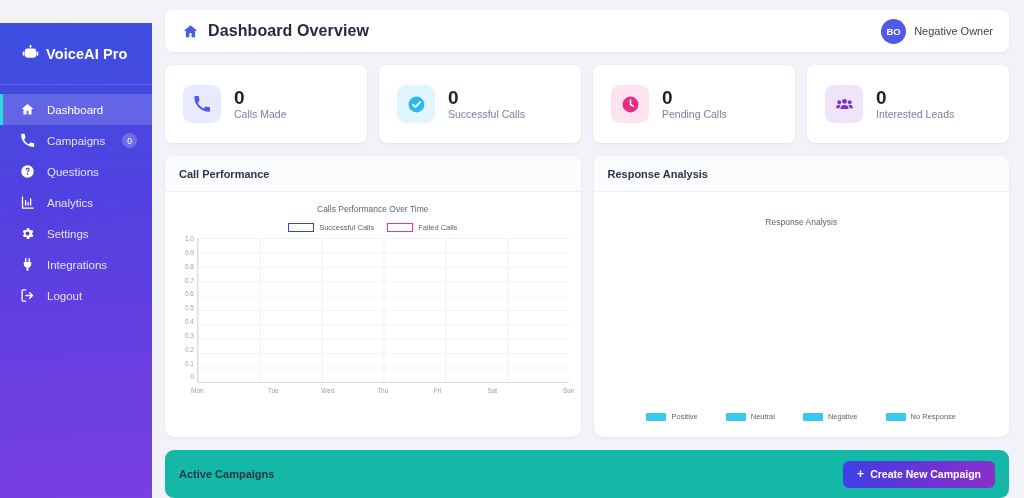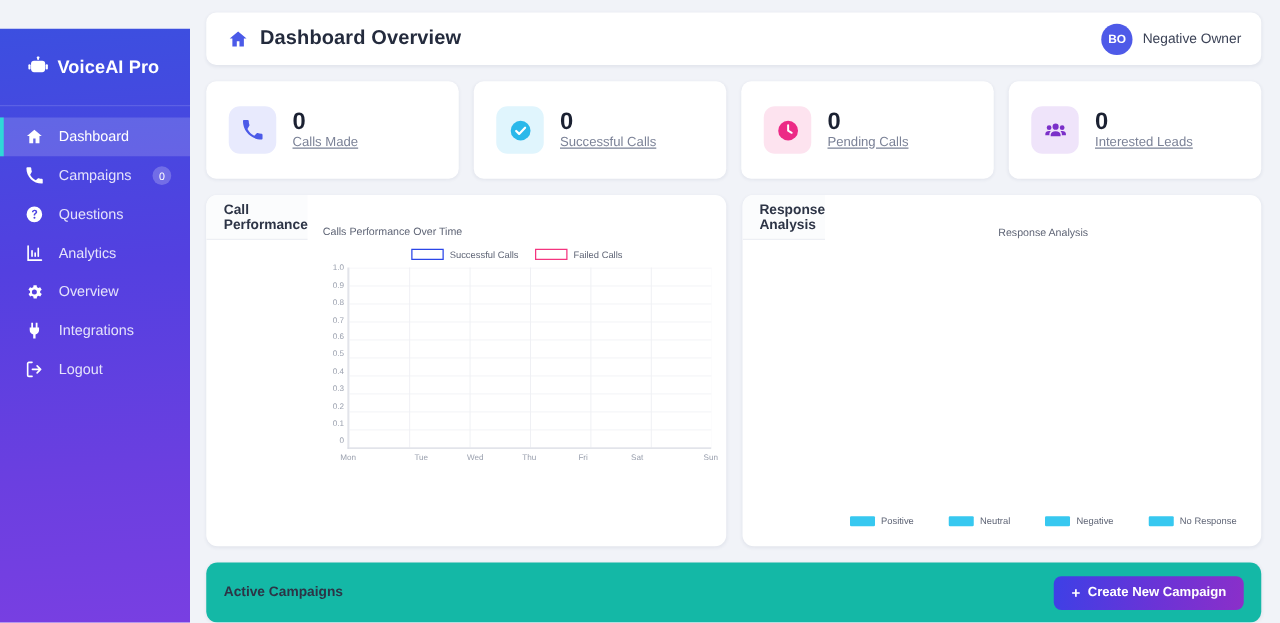--- a/index.html
+++ b/index.html
@@ -75,39 +75,39 @@
     flex: 1; height: 78px; background: #fff; border-radius: 8px;
     display: flex; align-items: center; gap: 13px; padding: 0 18px;
     box-shadow: 0 1px 3px rgba(30,40,80,.07);
   }
   .stat-ic {
     width: 38px; height: 38px; border-radius: 9px; flex: 0 0 38px;
     display: flex; align-items: center; justify-content: center;
   }
   .stat-ic svg { display: block; }
   .stat-val { font-size: 19px; font-weight: bold; color: #1b2132; line-height: 1.05; }
-  .stat-lbl { font-size: 10.5px; color: #7b8297; margin-top: 0; text-decoration: underline; }
+  .stat-lbl { font-size: 10.5px; color: #7b8297; margin-top: 0; }
 
   
   .panels { display: flex; gap: 13px; margin-top: 13px; }
   .panel {
     flex: 1; height: 281px; background: #fff; border-radius: 9px;
     box-shadow: 0 1px 3px rgba(30,40,80,.07); overflow: hidden;
-    display: flex; flex-direction: row;
+    display: flex; flex-direction: column;
   }
   .panel-head {
     height: 36px; flex: 0 0 36px; display: flex; align-items: center;
     padding-left: 14px; border-bottom: 1px solid #edeff4;
     background: #fbfcfd;
   }
   .panel-title { font-size: 11px; font-weight: bold; color: #2d3446; }
   .panel-body { flex: 1; position: relative; padding: 10px 12px 8px 12px; }
 
   
-  .chart-title { font-size: 8.5px; color: #5f6576; margin-top: 14px; }
+  .chart-title { text-align: center; font-size: 8.5px; color: #5f6576; margin-top: 2px; }
   .chart-legend { display: flex; justify-content: center; align-items: center; gap: 13px; margin-top: 9px; }
   .lg { display: flex; align-items: center; gap: 5px; }
   .lg-box { width: 26px; height: 9px; background: #fff; }
   .lg-box.blue { border: 1.6px solid #2b46e8; }
   .lg-box.pink { border: 1.6px solid #f4357f; }
   .lg-txt { font-size: 7.5px; color: #5f6576; }
 
   .plot-wrap { display: flex; margin-top: 6px; height: 145px; }
   .yaxis {
     width: 20px; flex: 0 0 20px; position: relative;
@@ -210,21 +210,21 @@
         </span>
         <span>Analytics</span>
       </div>
 
       <div class="nav-item">
         <span class="nic">
           <svg width="15" height="15" viewBox="0 0 24 24" fill="#ffffff">
               <path d="M19.4 13a7.7 7.7 0 000-2l2-1.6-2-3.4-2.4 1a7.6 7.6 0 00-1.7-1l-.4-2.6h-4l-.4 2.6c-.6.2-1.2.6-1.7 1l-2.4-1-2 3.4L6.5 11a7.7 7.7 0 000 2l-2 1.6 2 3.4 2.4-1c.5.4 1.1.8 1.7 1l.4 2.6h4l.4-2.6c.6-.2 1.2-.6 1.7-1l2.4 1 2-3.4zM12 15.2A3.2 3.2 0 1112 8.8a3.2 3.2 0 010 6.4z"></path>
             </svg>
         </span>
-        <span>Overview</span>
+        <span>Settings</span>
       </div>
 
       <div class="nav-item">
         <span class="nic">
           <svg width="15" height="15" viewBox="0 0 24 24" fill="#ffffff">
               <path d="M8 2v6H6v3a6 6 0 004.5 5.8V22h3v-5.2A6 6 0 0018 11V8h-2V2h-2.3v6h-3.4V2z"></path>
             </svg>
         </span>
         <span>Integrations</span>
       </div>

